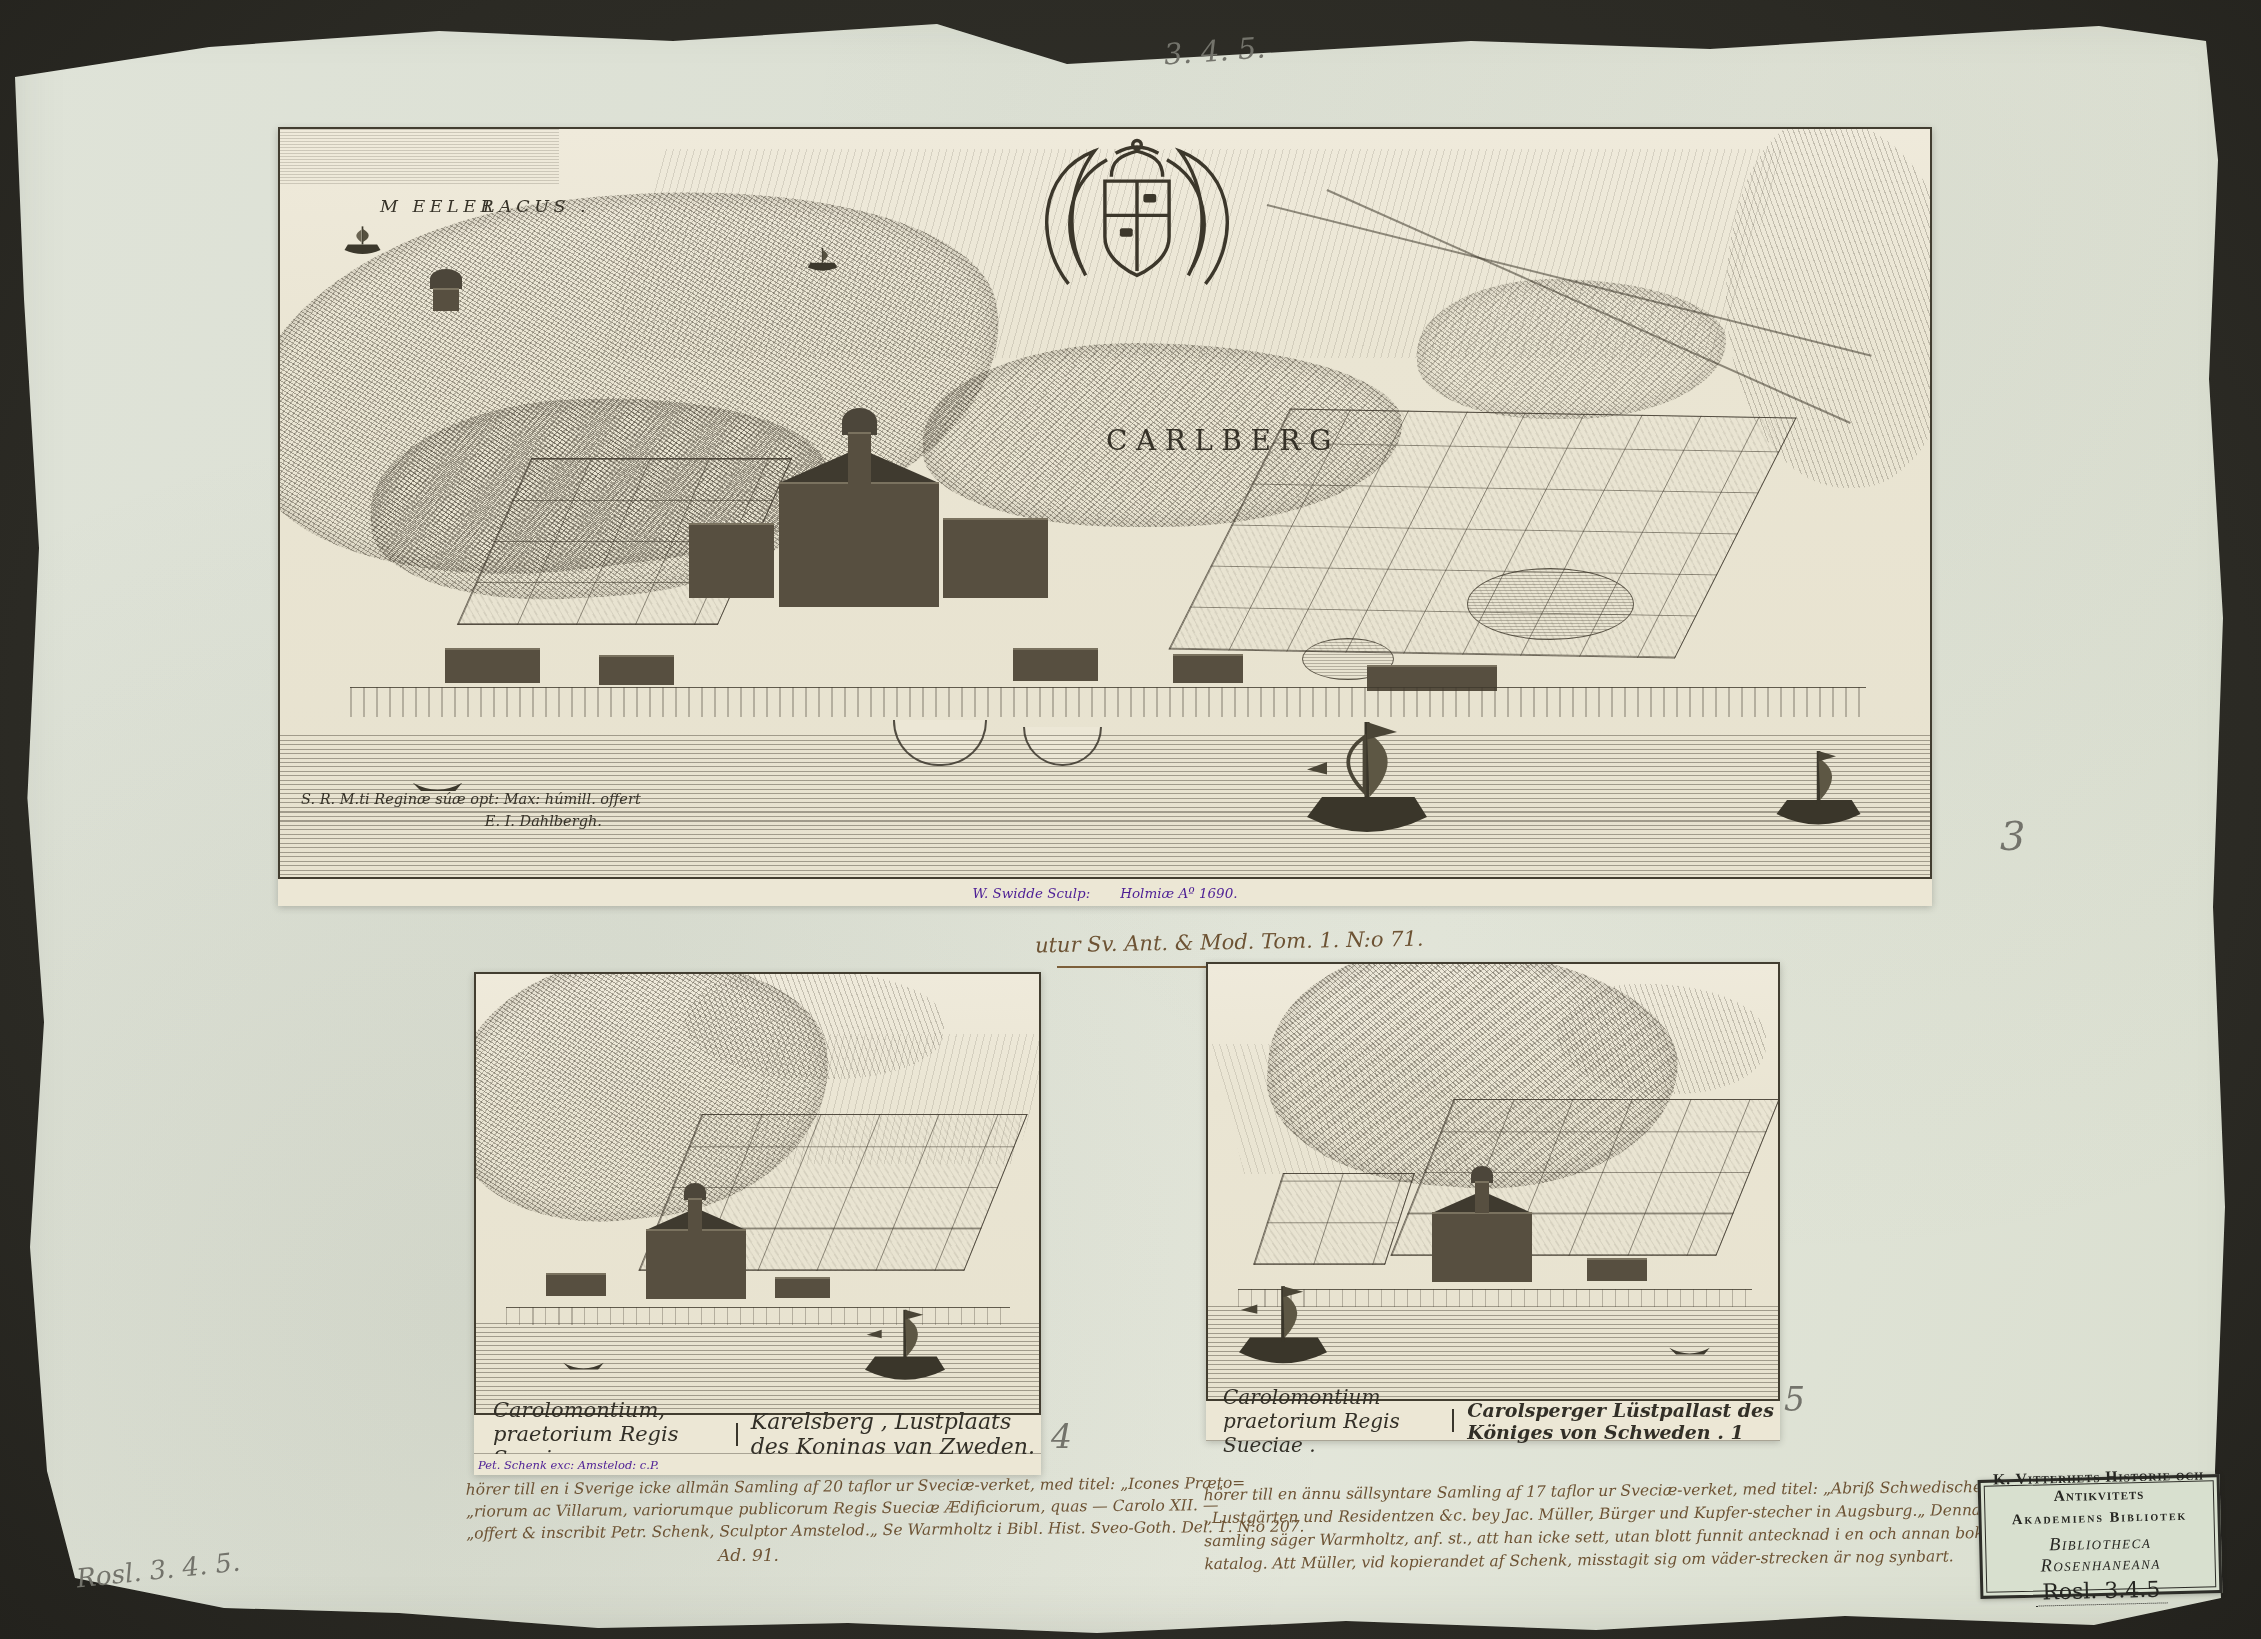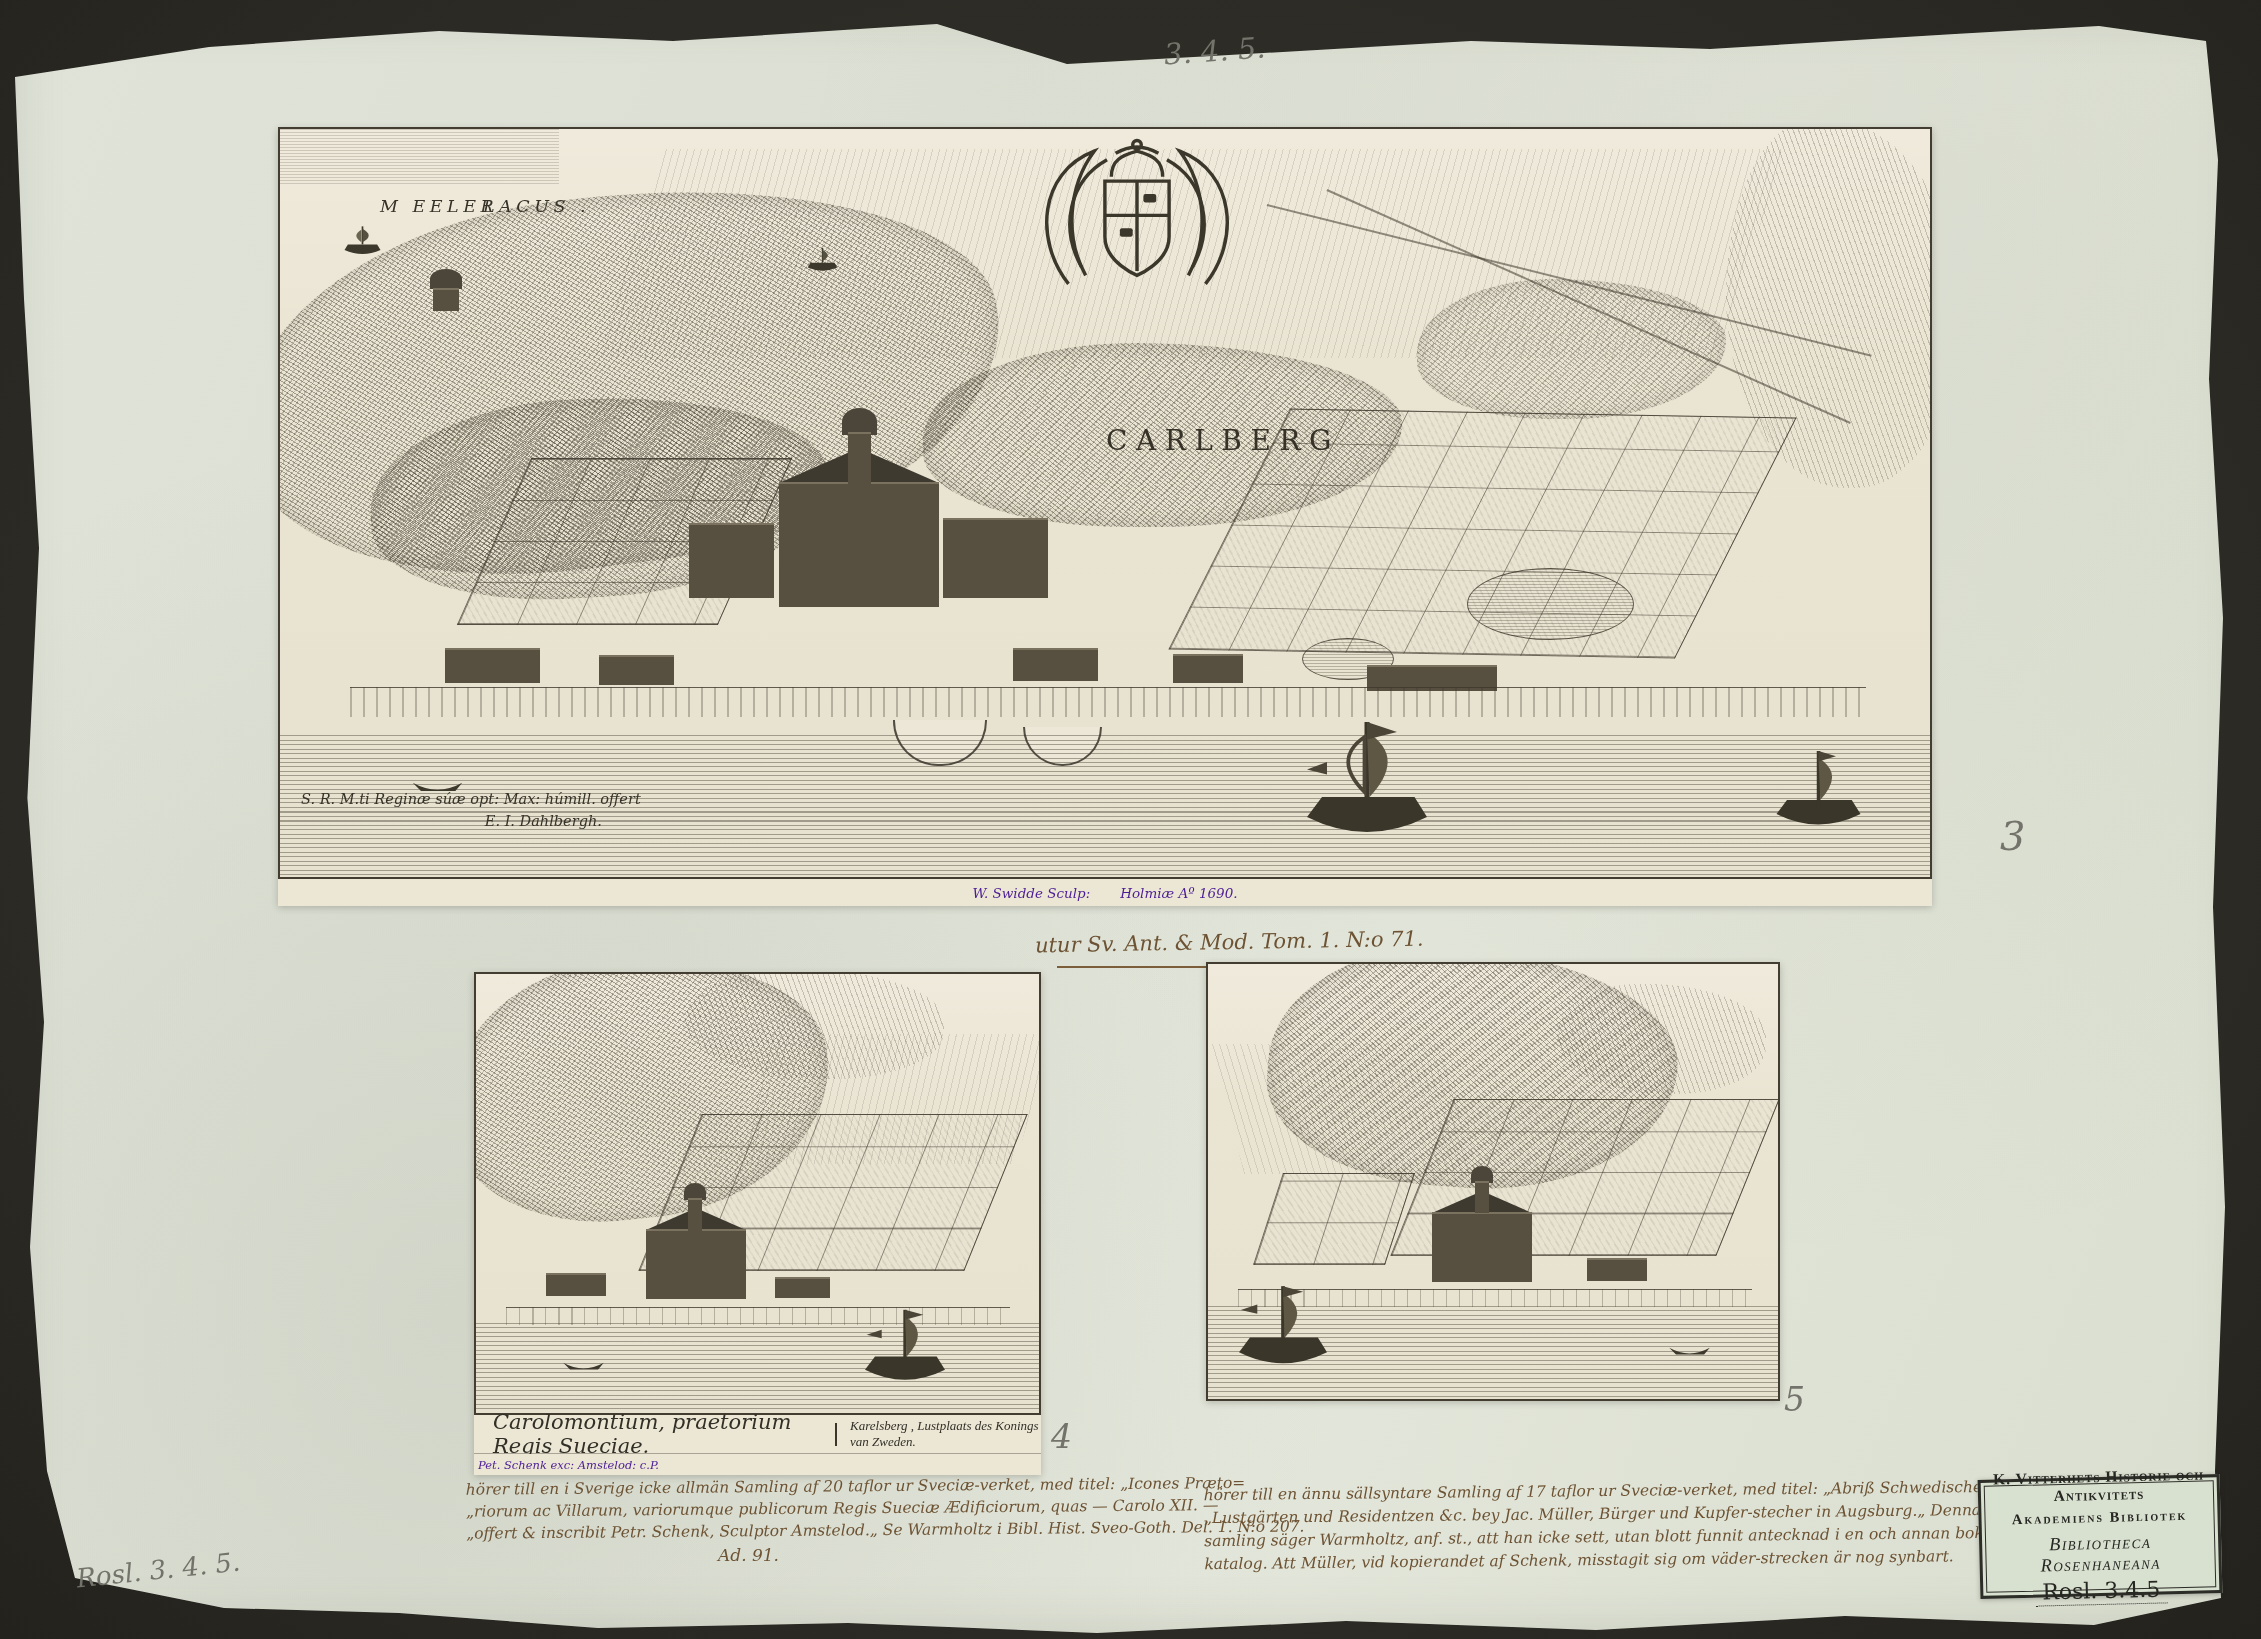--- a/index.html
+++ b/index.html
@@ -217,21 +217,21 @@
         <path d="M30 4 l11 3 -11 3 Z" fill="#4a4536"></path>
         <path d="M16 16 l-9 3 9 2 Z" fill="#4a4536"></path>
       </svg>
       <svg class="ship" viewBox="0 0 40 12" style="left:85px;top:384px;width:45px;height:14px;">
         <path d="M2 4 q18 10 36 0 l-5 6 H8 Z" fill="#3c382c"></path>
       </svg>
     </div>
     <div class="caption-strip" style="height:38px;">
       <span class="caption-script" style="margin-left:19px;">Carolomontium, praetorium Regis Sueciae.</span>
       <span class="caption-divider" style="margin-left:auto;"></span>
-      <span class="caption-script" style="font-size:13px;font-family:Liberation Serif, serif;">Karelsberg , Lustplaats des Konings van Zweden.</span>
+      <span class="caption-script" style="font-size:22px;">Karelsberg , Lustplaats des Konings van Zweden.</span>
     </div>
     <div class="plate-margin" style="height:21px;display:flex;align-items:center;">
       <span class="imprint" style="font-size:11.5px;margin-left:4px;">Pet. Schenk exc: Amstelod: c.P.</span>
     </div>
   </div>
 
   <div class="pencil" style="left:1051px;top:1417px;font-size:33px;">4</div>
 
   <div class="hand note" style="left:466px;top:1475px;transform:rotate(-.5deg);">
     <span style="display:block;">hörer till en i Sverige icke allmän Samling af 20 taflor ur Sveciæ-verket, med titel: „Icones Præto=</span>
@@ -258,20 +258,25 @@
         <path d="M6 40 q24 12 48 0 l-5 -8 H12 Z" fill="#3a362a"></path>
         <path d="M30 4 V34" stroke="#3a362a" stroke-width="2"></path>
         <path d="M30 8 q15 9 1 24 Z" fill="#5d5744"></path>
         <path d="M30 4 l11 3 -11 3 Z" fill="#4a4536"></path>
         <path d="M16 14 l-9 3 9 2 Z" fill="#4a4536"></path>
       </svg>
       <svg class="ship" viewBox="0 0 40 12" style="left:459px;top:379px;width:45px;height:14px;">
         <path d="M2 4 q18 10 36 0 l-5 6 H8 Z" fill="#3c382c"></path>
       </svg>
     </div>
+    <div class="caption-strip" style="height:39px;">
+      <span class="caption-script" style="margin-left:17px;font-size:20px;">Carolomontium praetorium Regis Sueciae .</span>
+      <span class="caption-divider" style="margin-left:auto;"></span>
+      <span class="caption-fraktur" style="margin-right:5px;">Carolsperger Lüstpallast des Königes von Schweden . 1</span>
+    </div>
   </div>
 
   <div class="pencil" style="left:1784px;top:1380px;font-size:33px;">5</div>
 
   <div class="hand note" style="left:1204px;top:1480px;line-height:23px;transform:rotate(-.6deg);">
     <span style="display:block;">hörer till en ännu sällsyntare Samling af 17 taflor ur Sveciæ-verket, med titel: „Abriß Schwedischer</span>
     <span style="display:block;">„Lustgärten und Residentzen &amp;c. bey Jac. Müller, Bürger und Kupfer-stecher in Augsburg.„ Denna</span>
     <span style="display:block;">samling säger Warmholtz, anf. st., att han icke sett, utan blott funnit antecknad i en och annan bok=</span>
     <span style="display:block;">katalog. Att Müller, vid kopierandet af Schenk, misstagit sig om väder-strecken är nog synbart.</span>
   </div>

